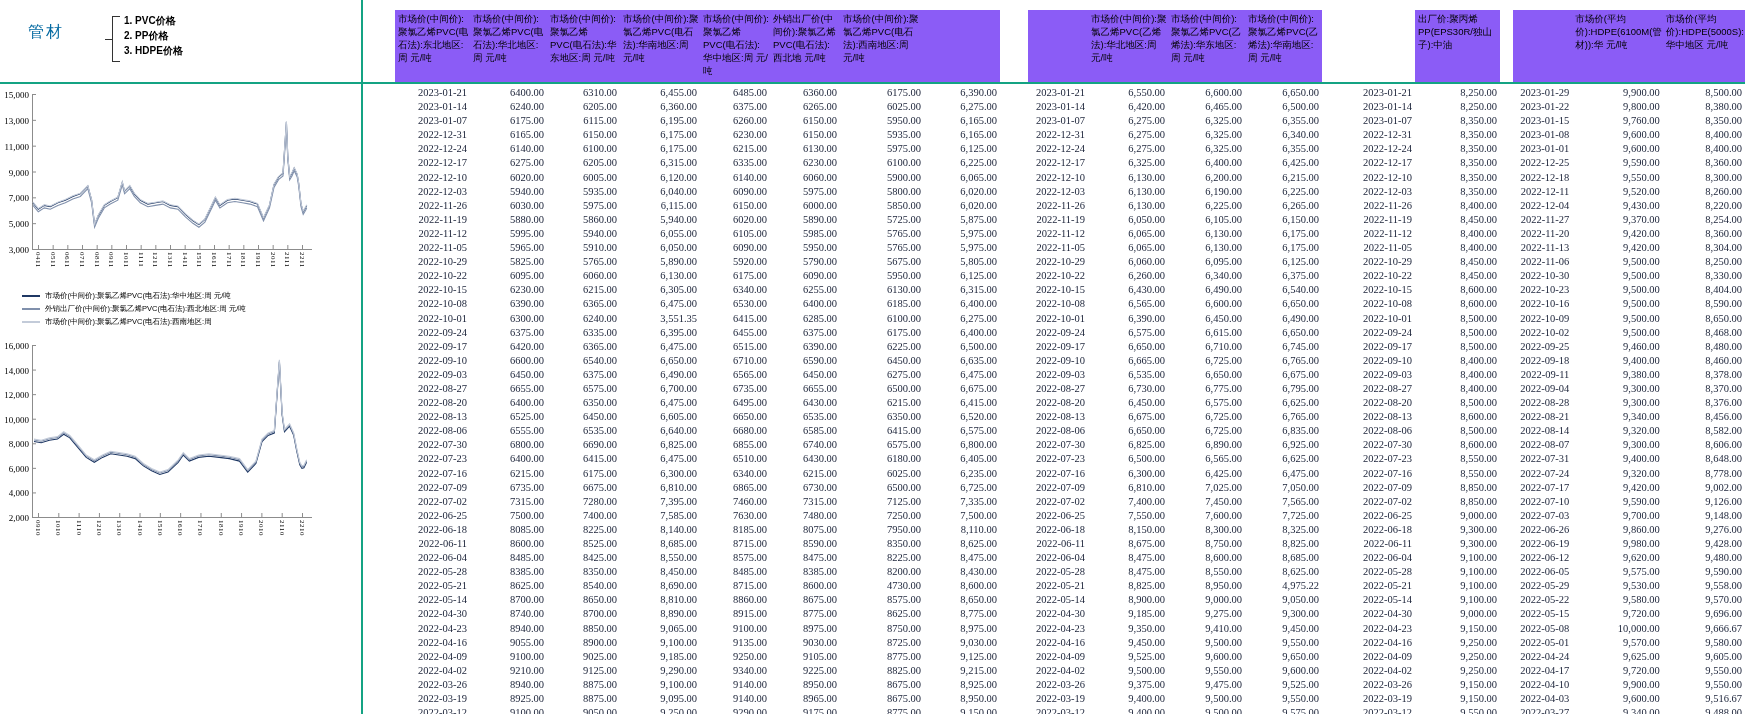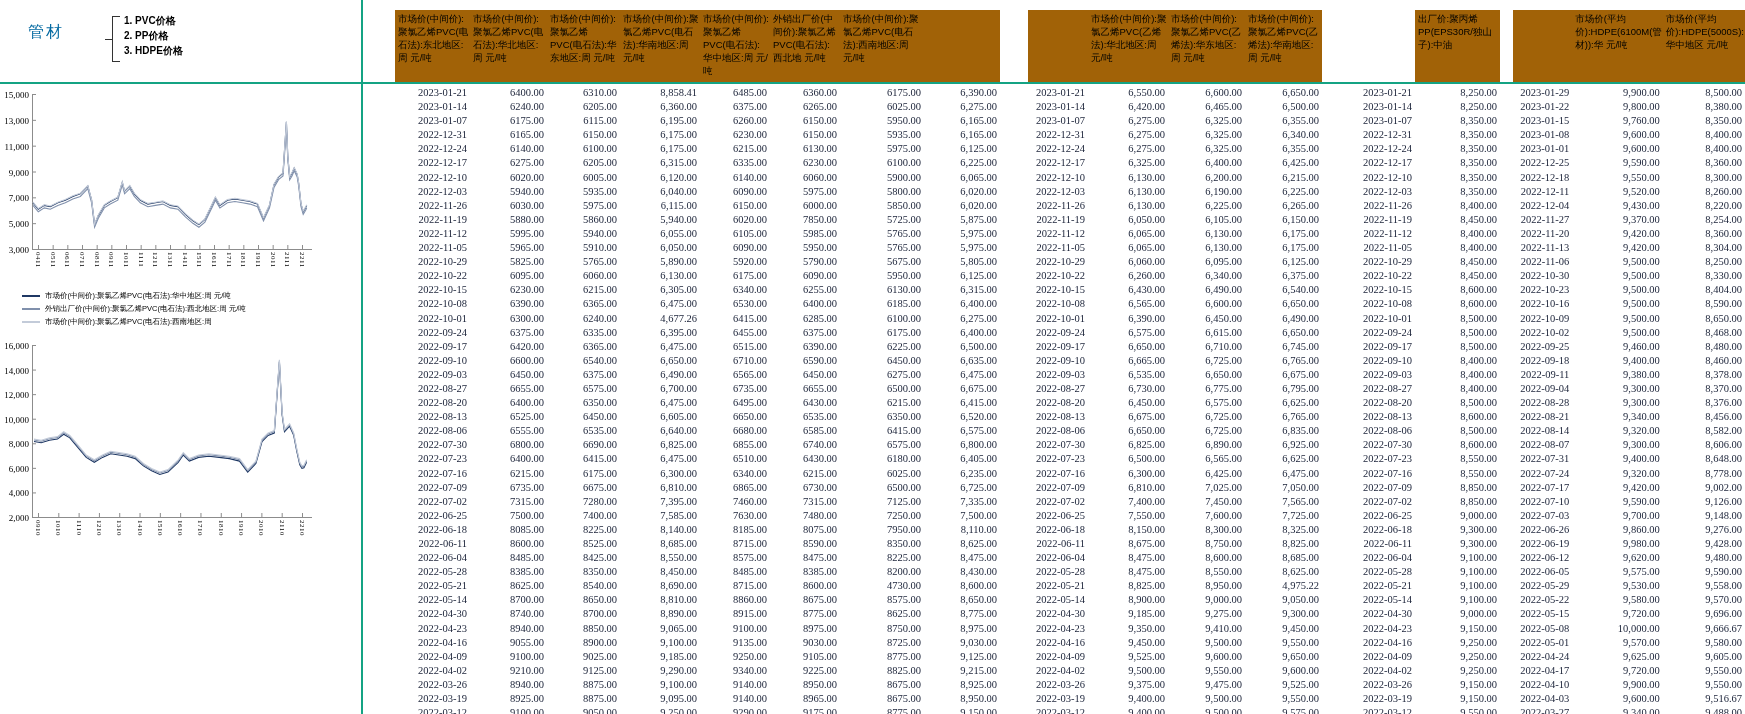--- a/index.html
+++ b/index.html
@@ -26,21 +26,21 @@
   .xticks{position:relative;height:34px;}
   .xtick{position:absolute;top:2px;writing-mode:vertical-rl;font:7px "Liberation Serif",serif;
          color:#000;letter-spacing:0.5px;}
   .legend{margin:5px 0 0 20px;}
   .legend-row{display:flex;align-items:center;gap:5px;height:13px;}
   .legend-swatch{width:18px;height:2px;flex:none;background:#1F3864;}
   .legend-label{font-size:7.5px;color:#000;white-space:nowrap;}
 
   
   .data-table{position:absolute;top:10px;border-collapse:collapse;table-layout:fixed;}
-  .data-table th{background:#a16207;font-family:"Liberation Sans",sans-serif;font-size:9.5px;
+  .data-table th{background:#8b5cf6;font-family:"Liberation Sans",sans-serif;font-size:9.5px;
                  font-weight:400;color:#000;text-align:left;vertical-align:top;
                  padding:2px 1px 0 3px;line-height:13px;height:70px;overflow:hidden;}
   table[data-table="2"] th.date-h{background:transparent;}
   .data-table td{font-family:"Liberation Serif",serif;font-size:10.5px;color:#1a2238;
                  text-align:right;padding:0 3px 0 0;white-space:nowrap;overflow:hidden;
                  height:14.1px;line-height:14.1px;}
   tr.spacer td{height:4px;line-height:4px;}
 </style>
 </head>
 <body>
@@ -228,21 +228,21 @@
         </tr>
       </thead>
       <tbody>
         <tr class="spacer">
           <td colspan="8"></td>
         </tr>
         <tr>
           <td class="date">2023-01-21</td>
           <td class="num">6400.00</td>
           <td class="num">6310.00</td>
-          <td class="num">8,858.41</td>
+          <td class="num">6,455.00</td>
           <td class="num">6485.00</td>
           <td class="num">6360.00</td>
           <td class="num">6175.00</td>
           <td class="num">6,390.00</td>
         </tr>
         <tr>
           <td class="date">2023-01-14</td>
           <td class="num">6240.00</td>
           <td class="num">6205.00</td>
           <td class="num">6,360.00</td>
@@ -320,21 +320,21 @@
           <td class="num">6000.00</td>
           <td class="num">5850.00</td>
           <td class="num">6,020.00</td>
         </tr>
         <tr>
           <td class="date">2022-11-19</td>
           <td class="num">5880.00</td>
           <td class="num">5860.00</td>
           <td class="num">5,940.00</td>
           <td class="num">6020.00</td>
-          <td class="num">7850.00</td>
+          <td class="num">5890.00</td>
           <td class="num">5725.00</td>
           <td class="num">5,875.00</td>
         </tr>
         <tr>
           <td class="date">2022-11-12</td>
           <td class="num">5995.00</td>
           <td class="num">5940.00</td>
           <td class="num">6,055.00</td>
           <td class="num">6105.00</td>
           <td class="num">5985.00</td>
@@ -388,21 +388,21 @@
           <td class="num">6,475.00</td>
           <td class="num">6530.00</td>
           <td class="num">6400.00</td>
           <td class="num">6185.00</td>
           <td class="num">6,400.00</td>
         </tr>
         <tr>
           <td class="date">2022-10-01</td>
           <td class="num">6300.00</td>
           <td class="num">6240.00</td>
-          <td class="num">4,677.26</td>
+          <td class="num">3,551.35</td>
           <td class="num">6415.00</td>
           <td class="num">6285.00</td>
           <td class="num">6100.00</td>
           <td class="num">6,275.00</td>
         </tr>
         <tr>
           <td class="date">2022-09-24</td>
           <td class="num">6375.00</td>
           <td class="num">6335.00</td>
           <td class="num">6,395.00</td>

